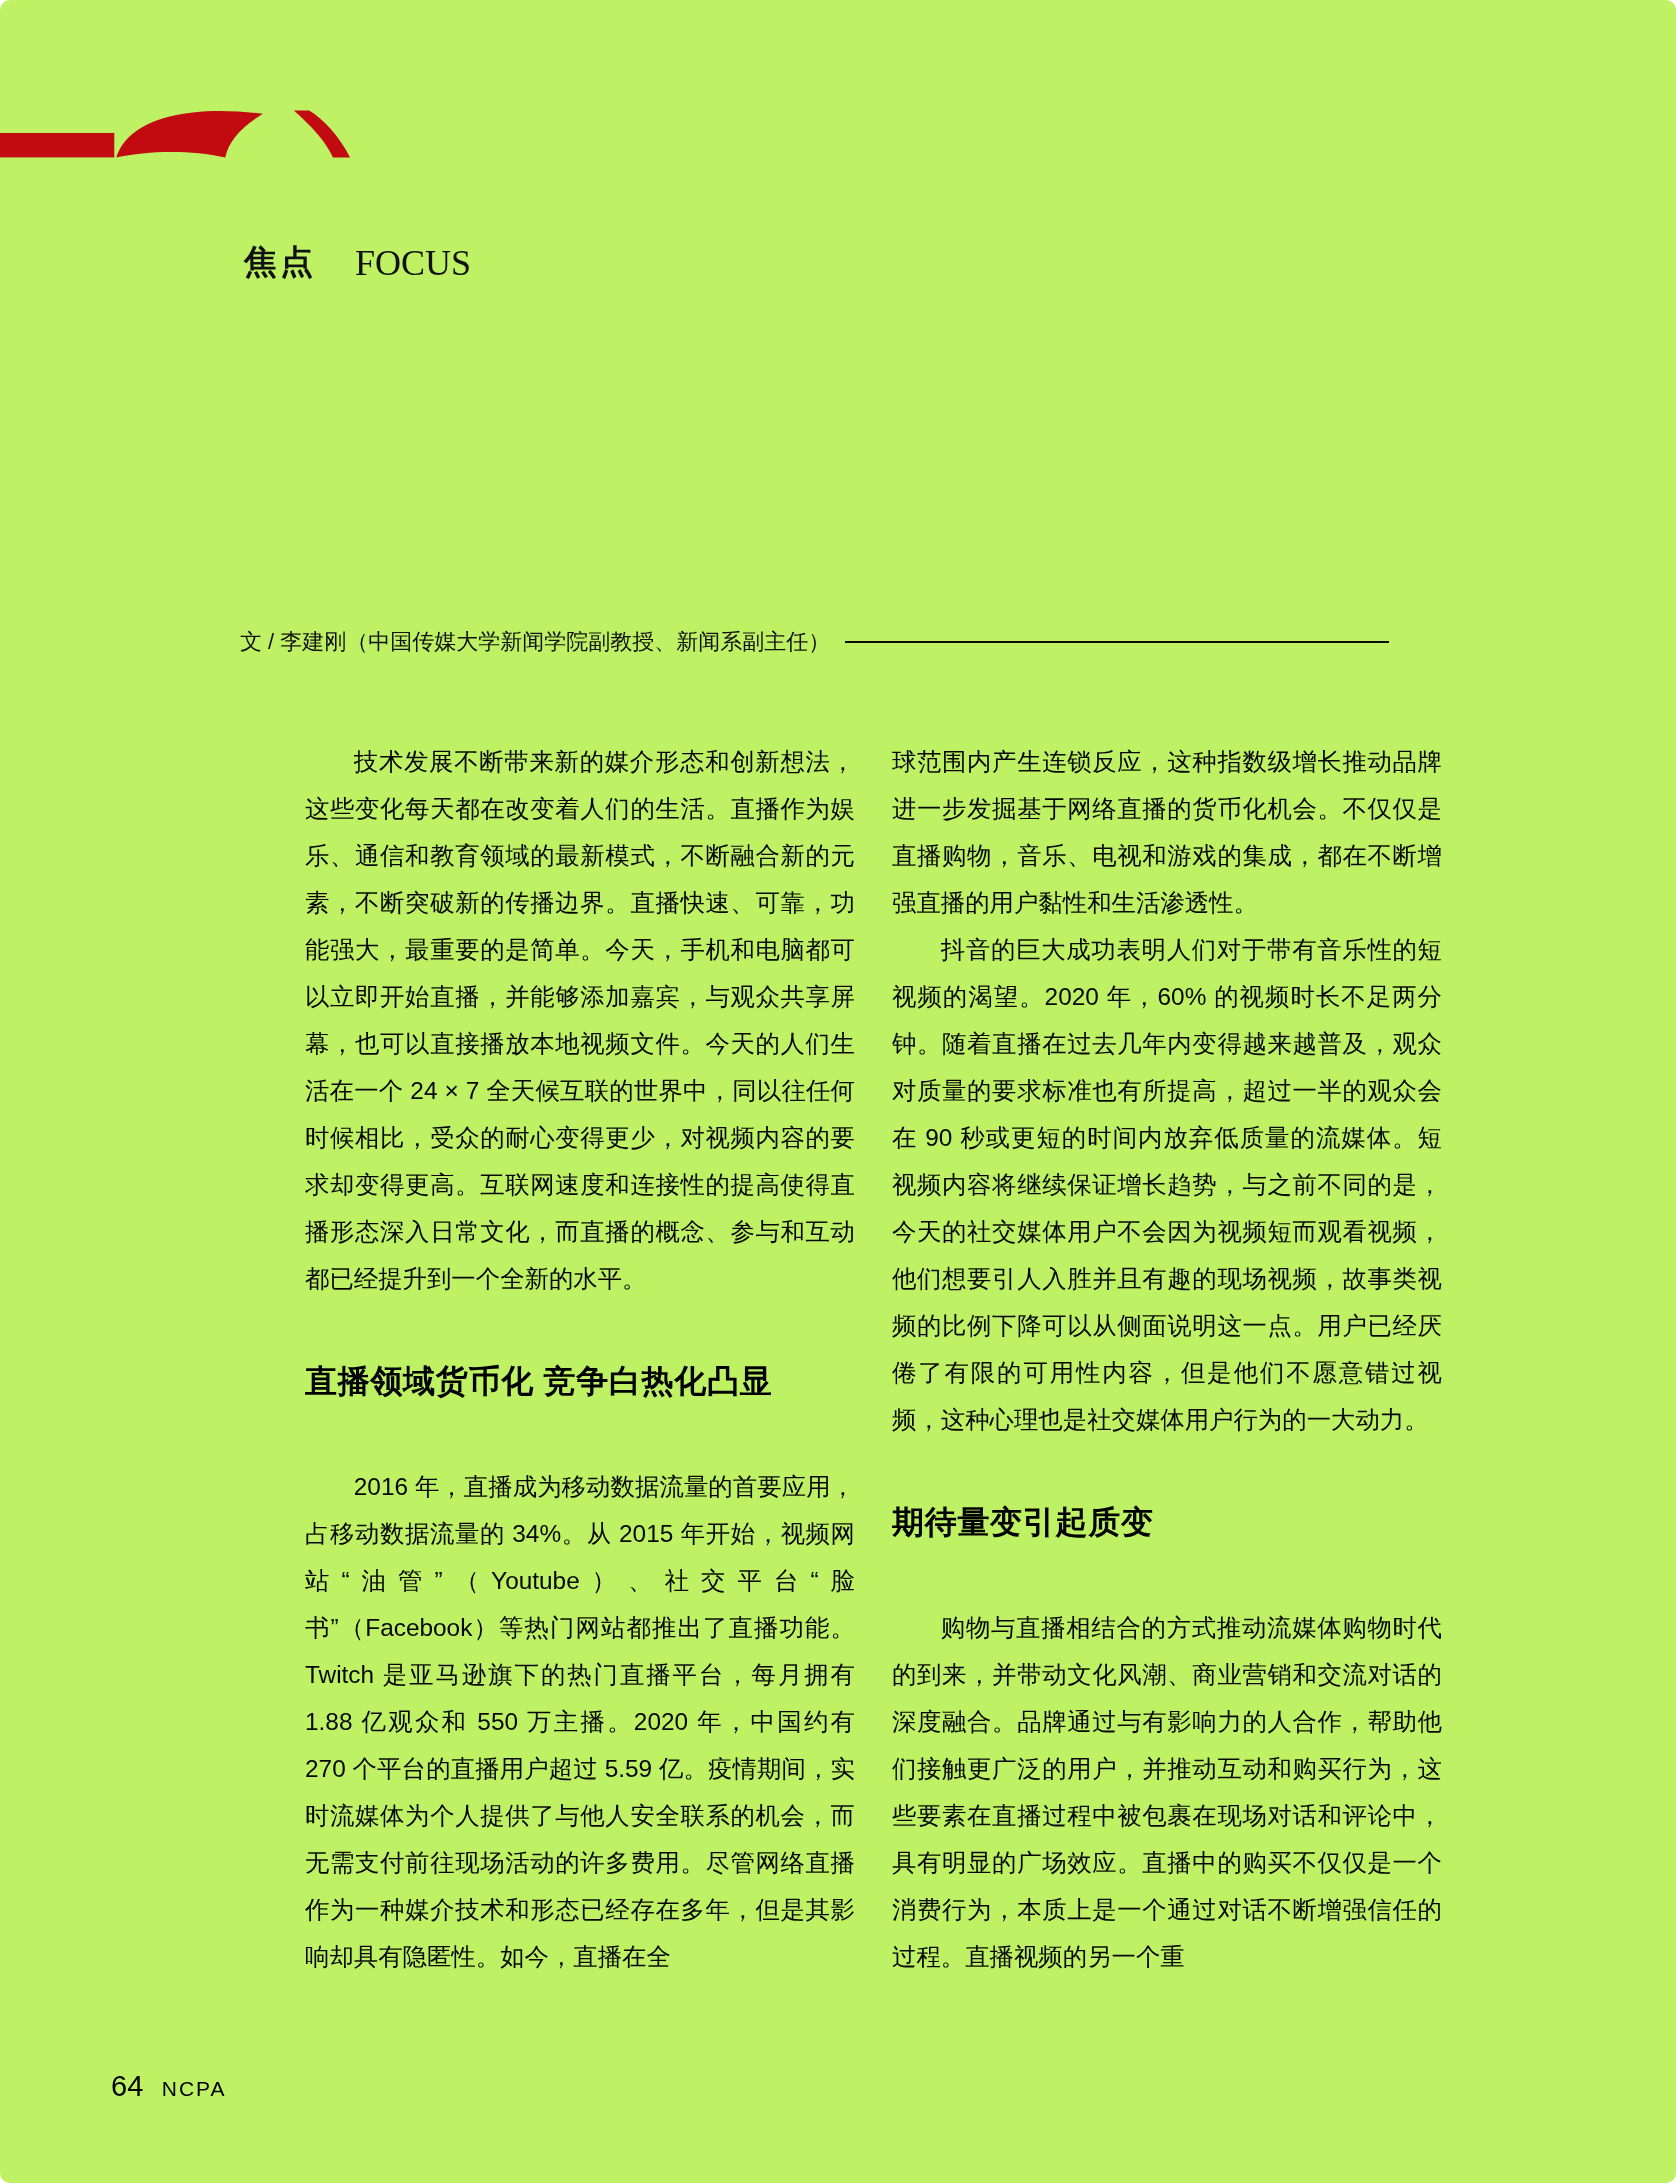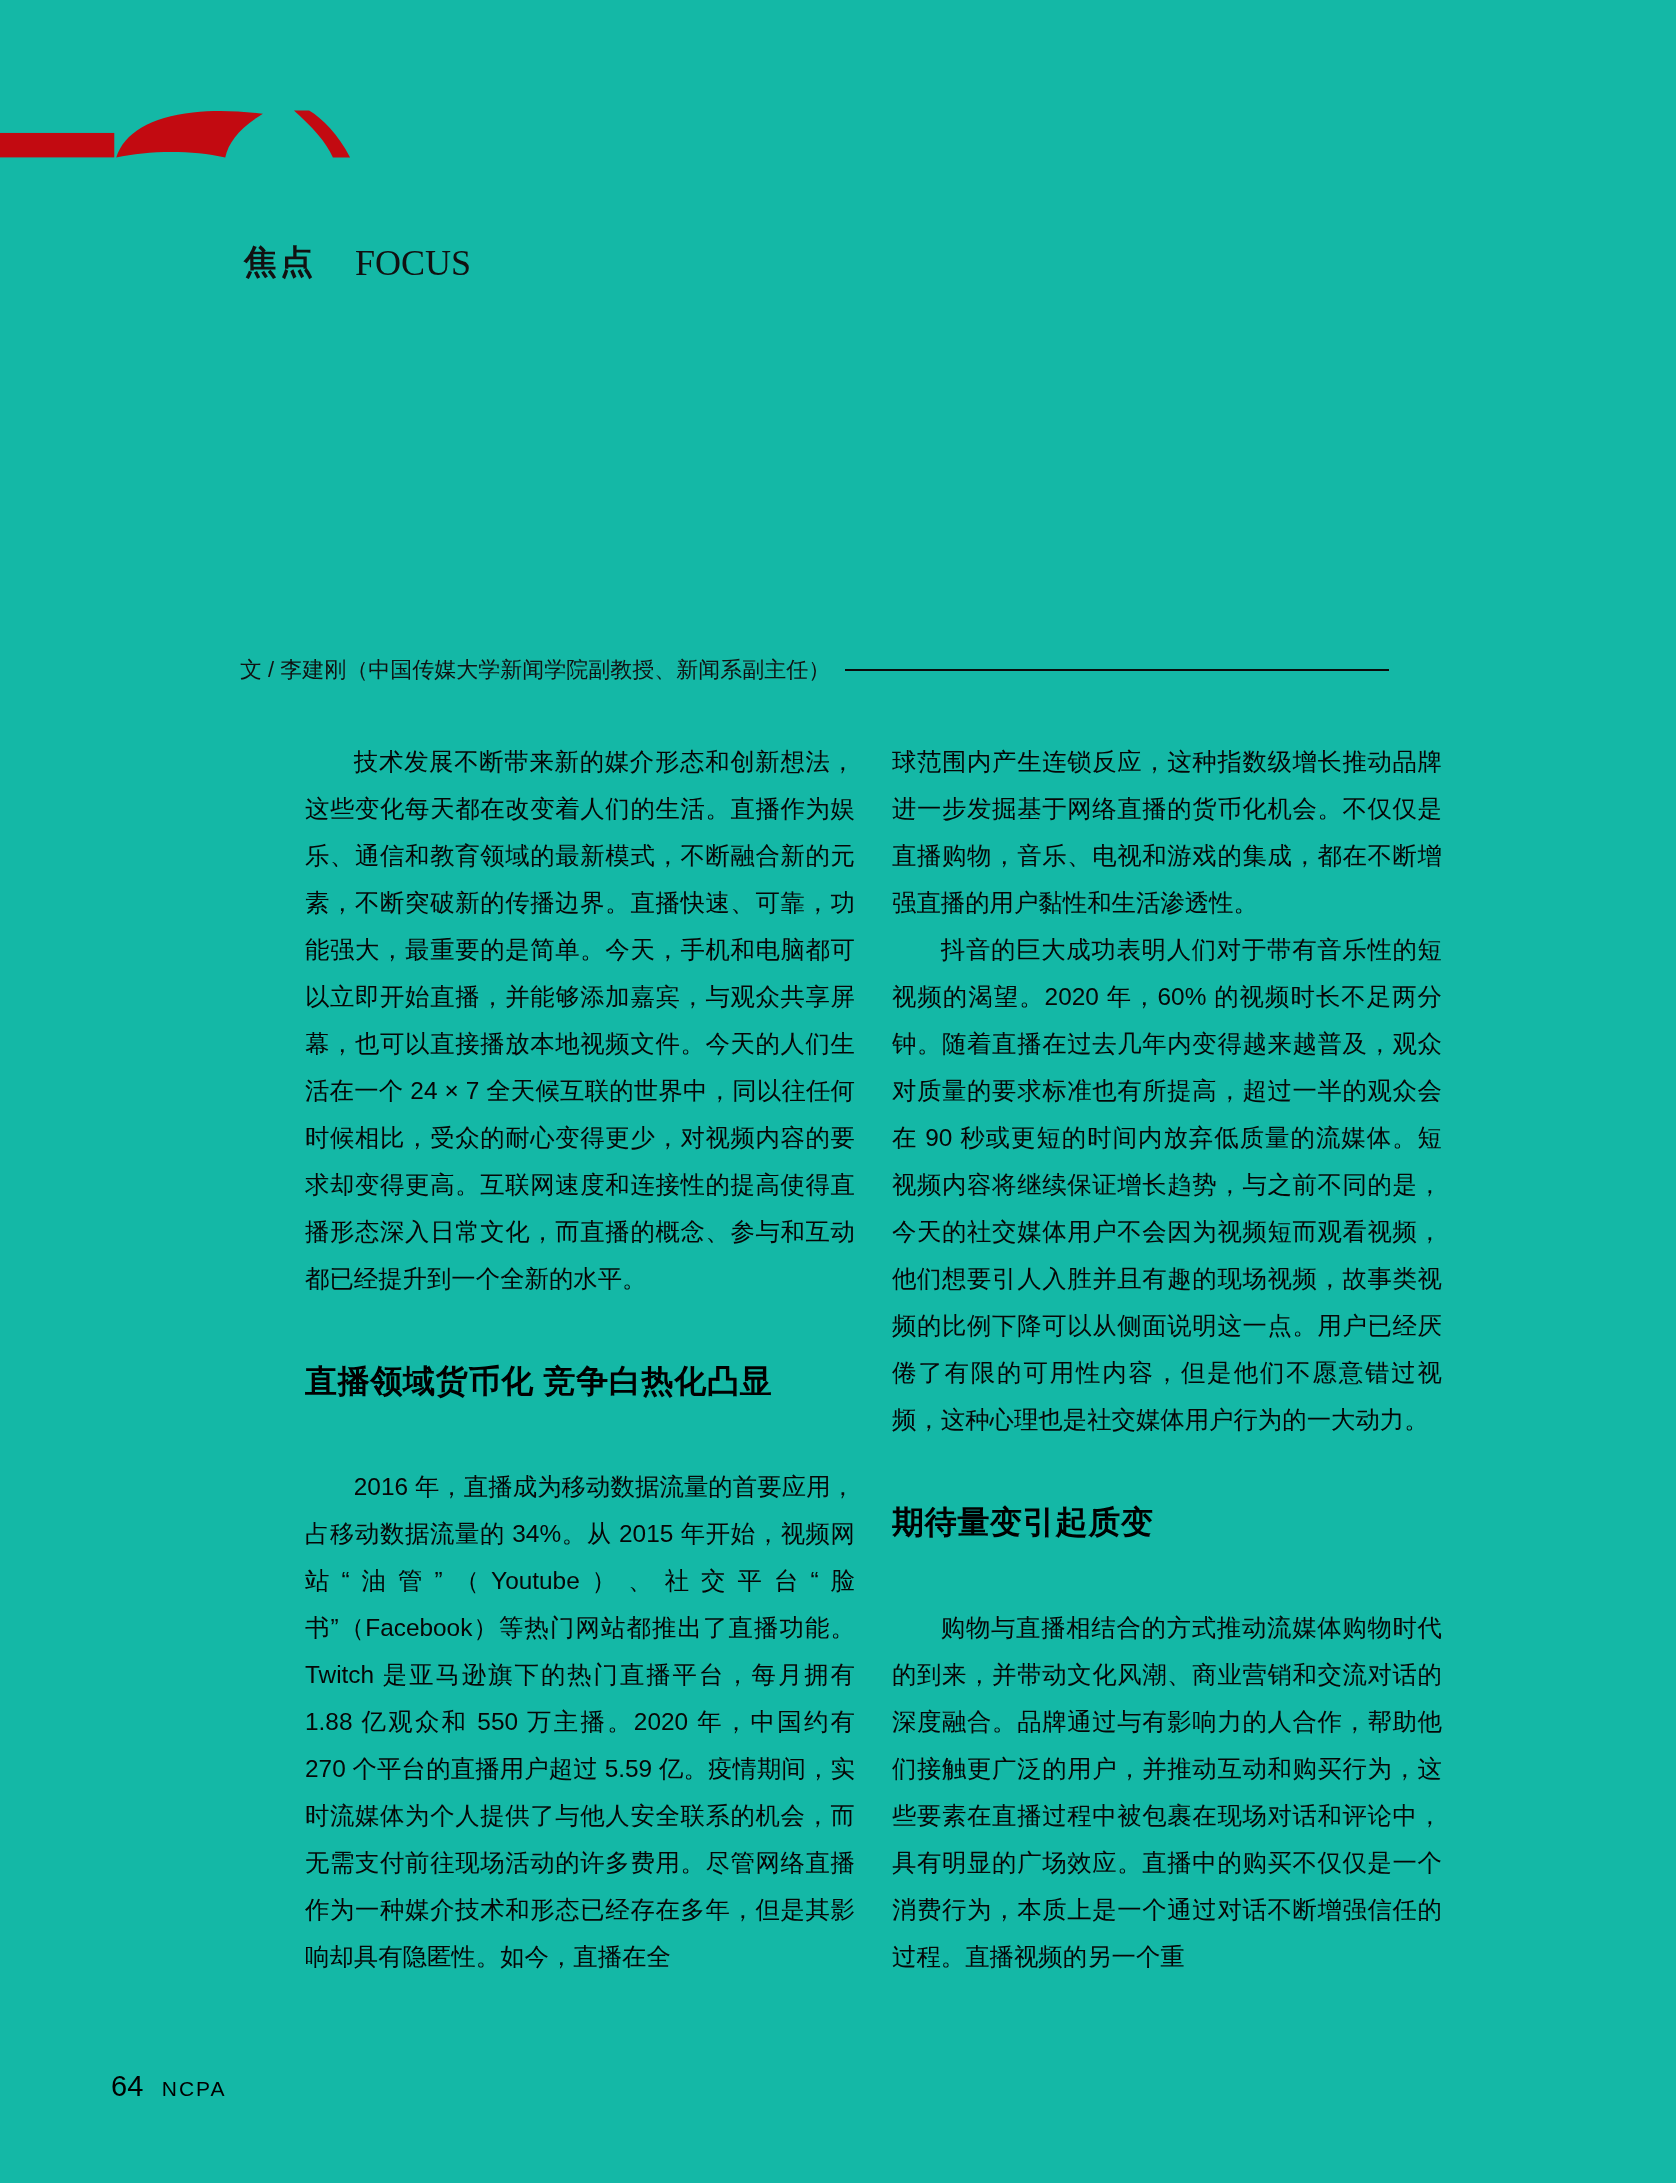--- a/index.html
+++ b/index.html
@@ -1,23 +1,24 @@
 <!DOCTYPE html>
 <html style="font-size:10.6px"><head>
 <meta charset="utf-8">
 <style>
   html, body { margin: 0; padding: 0; background: #ffffff; }
   #page {
     position: relative;
     width: 1676px;
     height: 2183px;
-    background: #14b8a6;
+    background: #bef264;
     overflow: hidden;
     font-family: "Liberation Sans", "DejaVu Sans", sans-serif;
     color: #000;
+    border-radius: 10px;
   }
 
   
   .masthead { position: absolute; left: 0; top: 109px; width: 502px; height: 73px; }
   .masthead svg { position: absolute; left: 0; top: 0; }
   .tag-cn {
     position: absolute; left: 244px; top: 131px;
     font-size: 33px; font-weight: 700; letter-spacing: 3.3px;
     color: #111; white-space: nowrap;
   }
@@ -31,21 +32,21 @@
   h1.article-title {
     position: absolute; left: 269px; top: 355px; margin: 0;
     font-family: "DejaVu Serif", "Liberation Serif", serif;
     font-weight: 400; font-size: 78px; line-height: 98px;
     letter-spacing: 2px; color: #0a0a0a;
   }
   h1.article-title span { display: block; white-space: nowrap; }
 
   
   .byline-row {
-    position: absolute; left: 240px; top: 655px; width: 1149px;
+    position: absolute; left: 240px; top: 627px; width: 1149px;
     display: flex; align-items: center; gap: 14.5px;
   }
   .byline-text { font-size: 22px; line-height: 30px; color: #111; white-space: nowrap; }
   .byline-rule { flex: 1; height: 2.6px; background: #0b0b0b; }
 
   
   .col { position: absolute; top: 738px; width: 550px; margin-left: 40px; }
   .col-left  { left: 265px; }
   .col-right { left: 852px; }
   .body-para {

